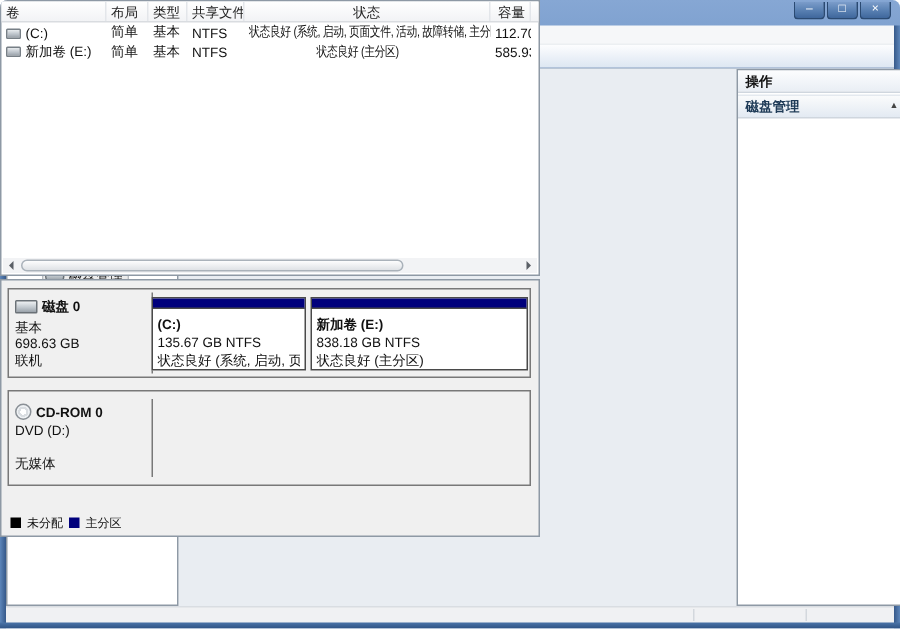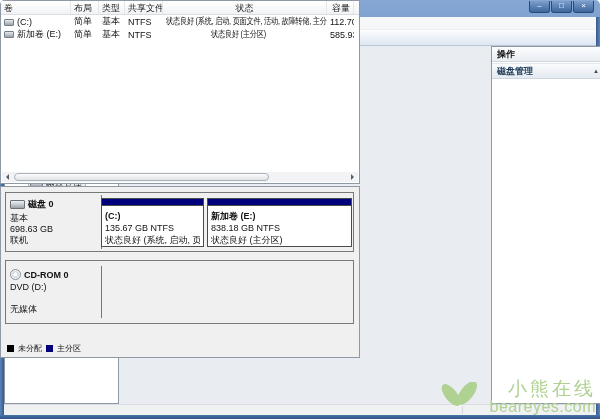--- a/index.html
+++ b/index.html
@@ -383,24 +383,14 @@
       <span>磁盘管理</span>
       <span class="ap-collapse">▲</span>
     </div>
   </div>
 
   <div class="statusbar">
     <span class="sb-div" style="left:458px"></span>
     <span class="sb-div" style="left:533px"></span>
   </div>
 
-  <div class="watermark">
-    <span class="wm-logo">
-      <svg width="42" height="30" viewBox="0 0 42 30">
-        <ellipse cx="13" cy="13" rx="13" ry="6" transform="rotate(52 13 13)" fill="#afd191"></ellipse>
-        <ellipse cx="29" cy="11" rx="14" ry="6.5" transform="rotate(-52 29 11)" fill="#afd191"></ellipse>
-      </svg>
-    </span>
-    <div class="wm-cn">小熊在线</div>
-    <div class="wm-en">beareyes.com</div>
-  </div>
 
 </div>
 
 </body></html>

